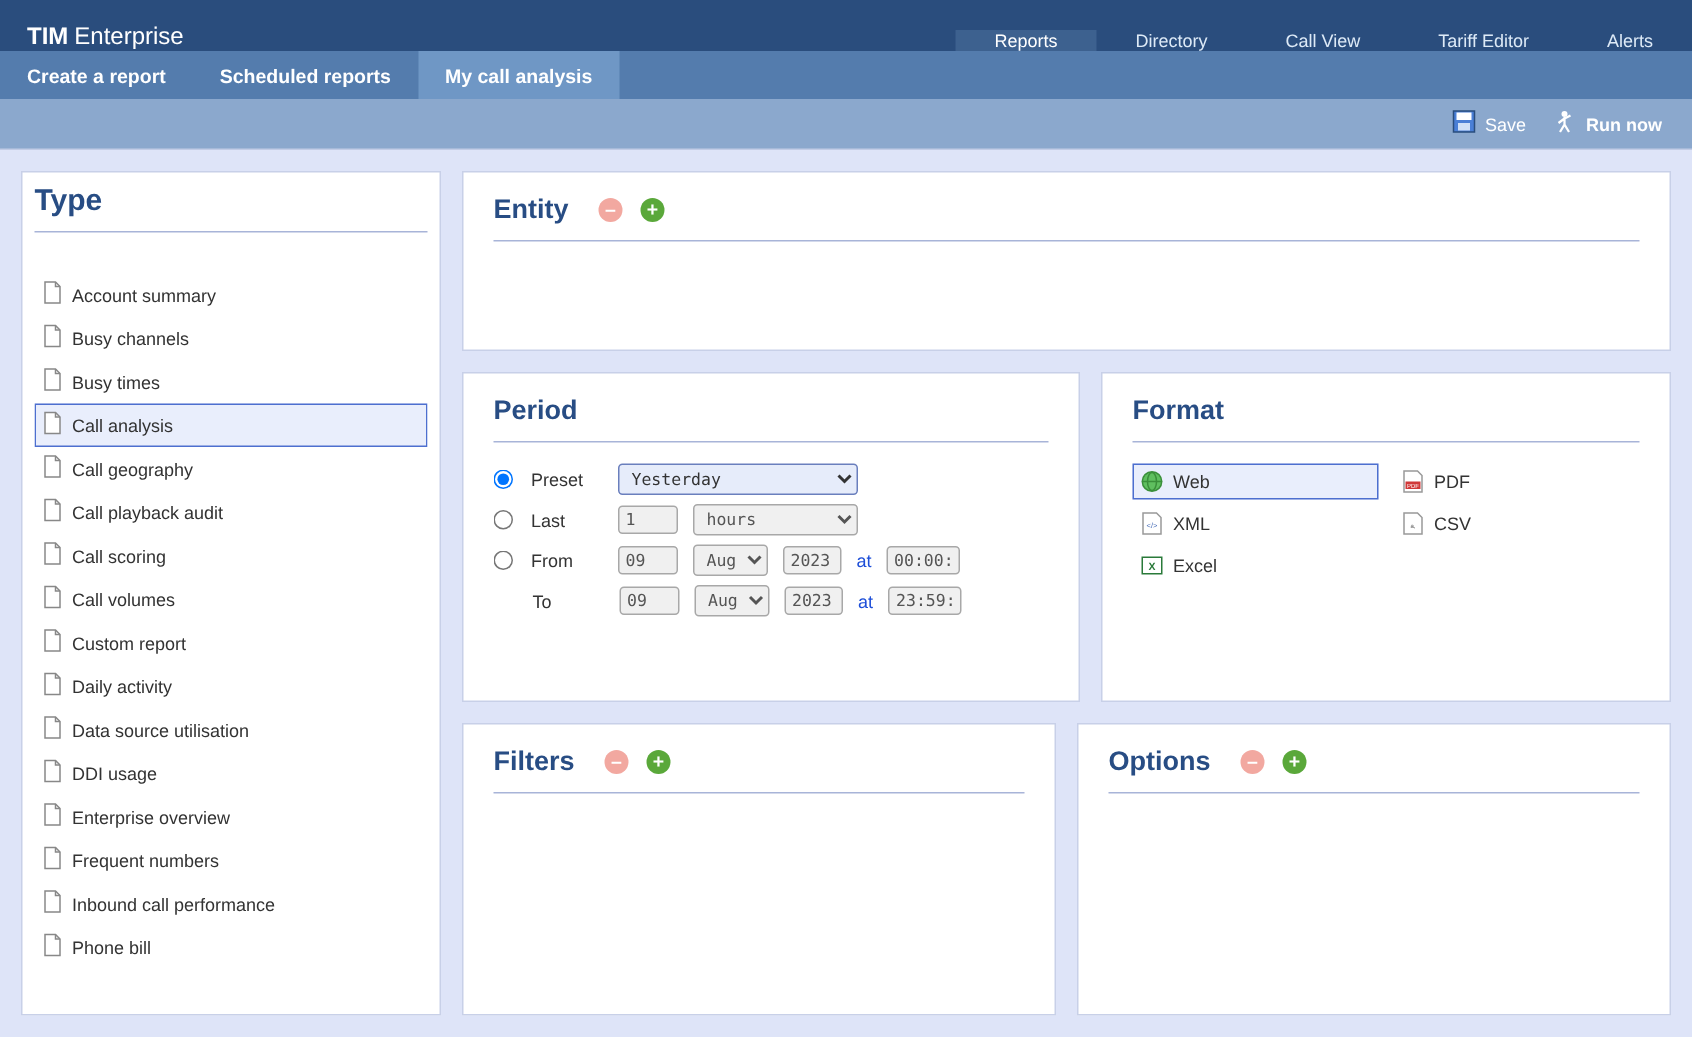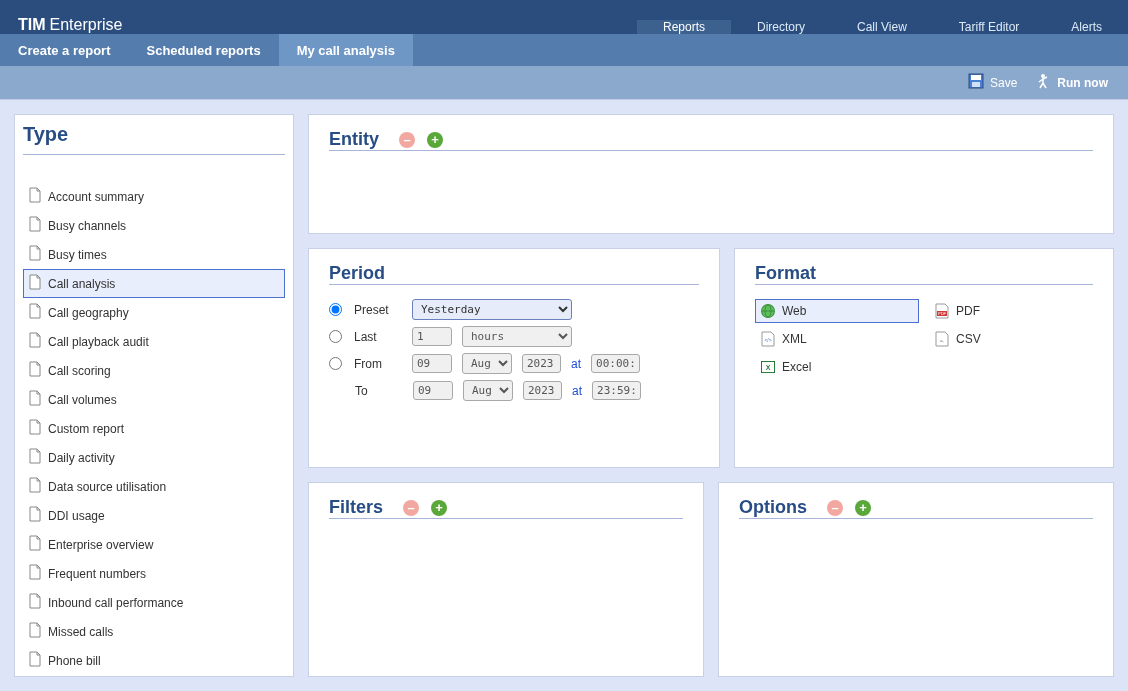--- a/index.html
+++ b/index.html
@@ -35,21 +35,21 @@
   .type-item svg { width: 14px; height: 16px; flex-shrink: 0; }
   
   .content { flex: 1; display: flex; flex-direction: column; gap: 14px; }
   .content-row { display: flex; gap: 14px; }
   .panel { background: #fff; border: 1px solid #c8d0e8; padding: 14px 20px; }
   .panel-entity { flex: 1; height: 120px; }
   .panel-period { width: 412px; height: 220px; }
   .panel-format { flex: 1; height: 220px; }
   .panel-filters { width: 412px; flex: 1; }
   .panel-options { flex: 1; }
-  .panel h2 { font-size: 18px; color: #284d84; font-weight: bold; border-bottom: 1px solid #a8b4d8; margin-bottom: 14px; display: flex; align-items: center; gap: 12px; }
+  .panel h2 { font-size: 18px; color: #284d84; font-weight: bold; border-bottom: 1px solid #a8b4d8; padding-bottom: 10px; margin-bottom: 14px; display: flex; align-items: center; gap: 12px; }
   .panel h2 .title-text { margin-right: 8px; }
   
   .circ-btn { width: 16px; height: 16px; border-radius: 50%; display: inline-flex; align-items: center; justify-content: center; color: #fff; font-weight: bold; font-size: 13px; line-height: 1; cursor: pointer; }
   .circ-minus { background: #f2a8a0; }
   .circ-plus { background: #5aa83a; }
   
   
   .period-row { display: flex; align-items: center; gap: 10px; margin-bottom: 6px; font-size: 12px; }
   .period-row input[type=radio] { margin-right: 2px; }
   .period-row .lbl { width: 48px; color: #333; }
@@ -245,27 +245,20 @@
                 <path d="M2 1 L9 1 L12 4 L12 15 L2 15 Z" fill="#fff" stroke="#888"></path>
                 <path d="M9 1 L9 4 L12 4" fill="none" stroke="#888"></path>
               </svg></span>
             <span>Inbound call performance</span>
           </li>
           <li class="type-item">
             <span><svg viewBox="0 0 14 16">
                 <path d="M2 1 L9 1 L12 4 L12 15 L2 15 Z" fill="#fff" stroke="#888"></path>
                 <path d="M9 1 L9 4 L12 4" fill="none" stroke="#888"></path>
               </svg></span>
-            <span>Missed calls</span>
-          </li>
-          <li class="type-item">
-            <span><svg viewBox="0 0 14 16">
-                <path d="M2 1 L9 1 L12 4 L12 15 L2 15 Z" fill="#fff" stroke="#888"></path>
-                <path d="M9 1 L9 4 L12 4" fill="none" stroke="#888"></path>
-              </svg></span>
             <span>Phone bill</span>
           </li>
         </ul>
     </div>
   </div>
 
   <div class="content">
 
     <div class="content-row">
       <div class="panel panel-entity">

